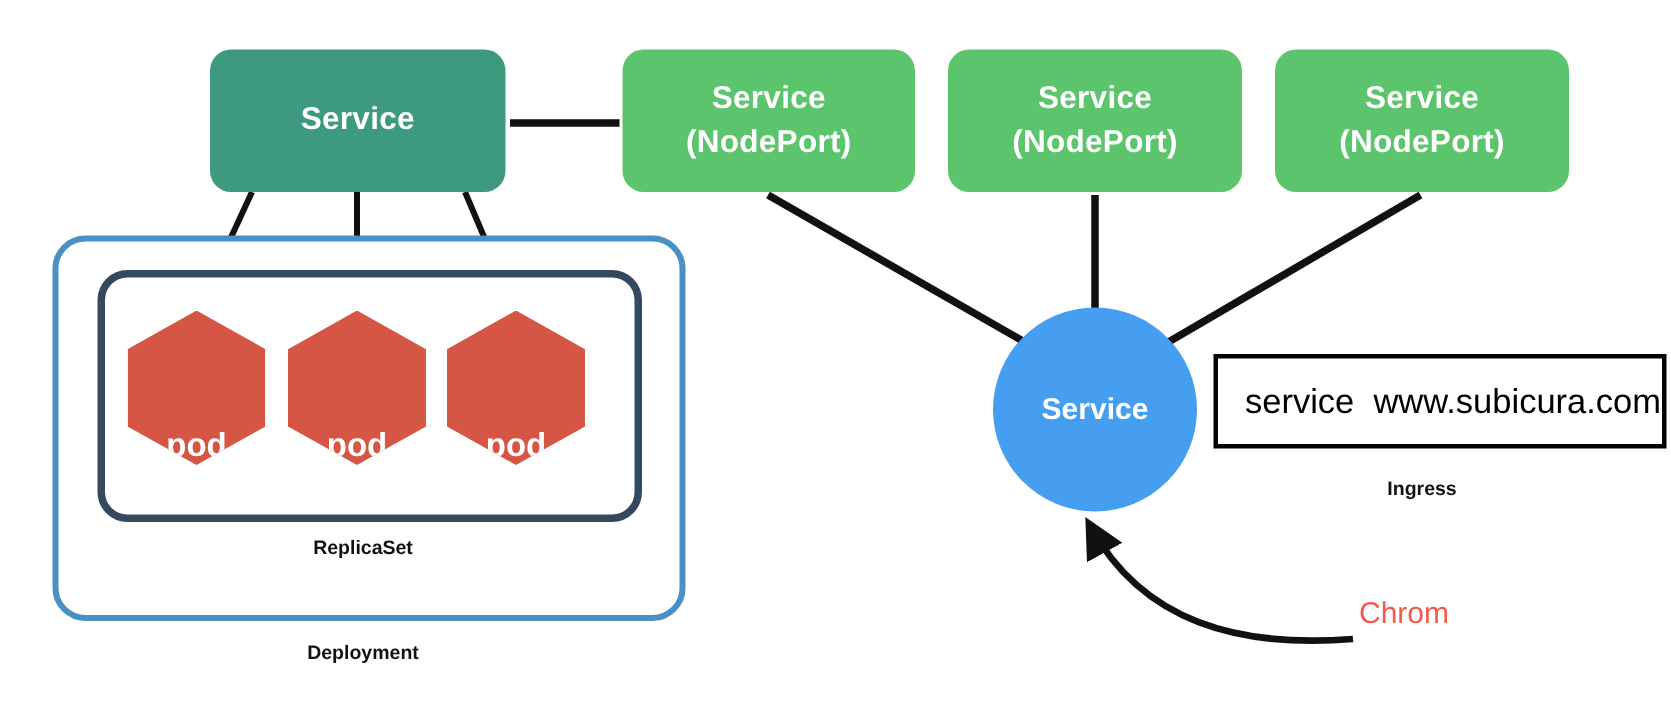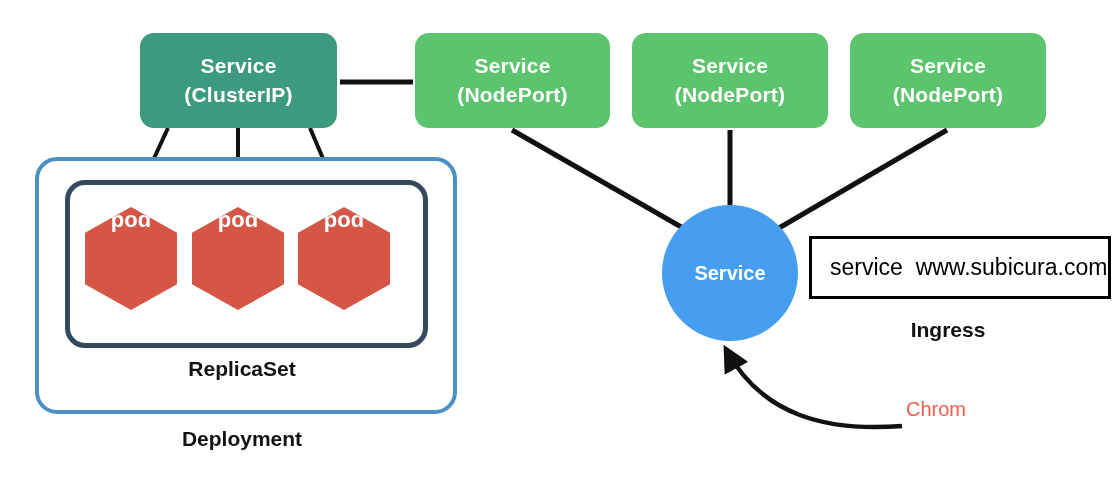--- a/index.html
+++ b/index.html
@@ -46,29 +46,29 @@
     background: #ffffff;
   }
   .inner-box {
     position: absolute;
     border-radius: 20px;
     background: #ffffff;
   }
   .caption {
     position: absolute;
     font-weight: bold;
-    font-size: 21px;
+    font-size: 13px;
     color: #111111;
     text-align: center;
     white-space: nowrap;
   }
   .hex {
     position: absolute;
     display: flex;
-    align-items: flex-start;
+    align-items: flex-end;
     justify-content: center;
     color: #ffffff;
     font-weight: bold;
     font-size: 22px;
     clip-path: polygon(50% 0%, 100% 25%, 100% 75%, 50% 100%, 0% 75%, 0% 25%);
   }
   .lb-circle {
     position: absolute;
     border-radius: 50%;
     display: flex;
@@ -118,21 +118,20 @@
     <defs>
       <marker id="arrowhead" markerWidth="6" markerHeight="6" refX="4.4" refY="3" orient="auto" markerUnits="strokeWidth">
         <path d="M0,0 L6,3 L0,6 z" fill="#111111"></path>
       </marker>
     </defs>
     <path d="M 902,426 C 826,432 762,415 727,351" stroke="#111111" stroke-width="4.5" fill="none" marker-end="url(#arrowhead)"></path>
   </svg>
 
   <div class="svc-box" style="left:140px; top:33px; width:197px; height:95px; background:#3d9a7e;">
     <span class="l1">Service</span>
-    <span class="l2">(ClusterIP)</span>
   </div>
 
   <div class="svc-box" style="left:415px; top:33px; width:195px; height:95px; background:#5cc46c;">
     <span class="l1">Service</span>
     <span class="l2">(NodePort)</span>
   </div>
 
   <div class="svc-box" style="left:632px; top:33px; width:196px; height:95px; background:#5cc46c;">
     <span class="l1">Service</span>
     <span class="l2">(NodePort)</span>

